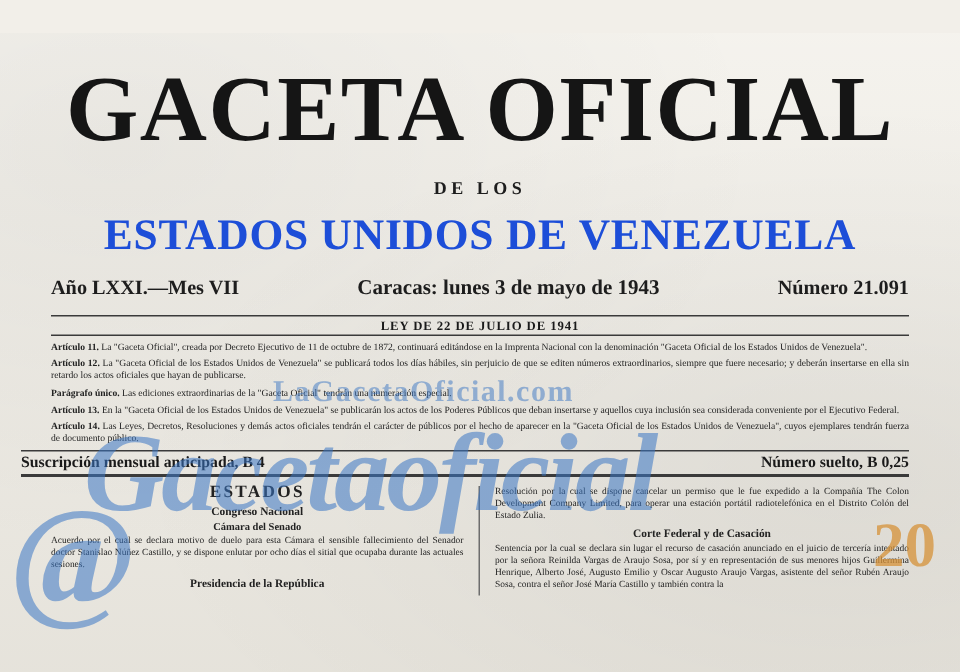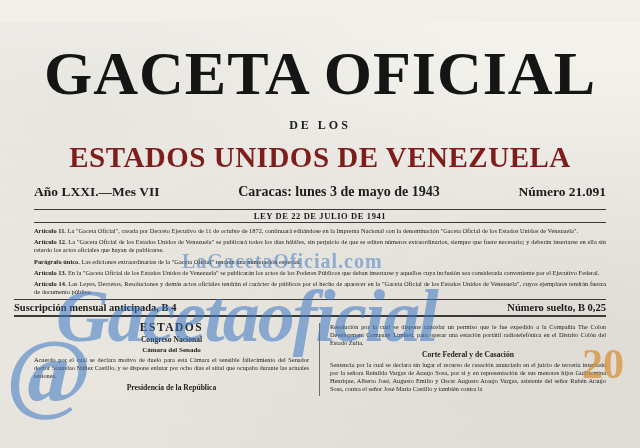--- a/index.html
+++ b/index.html
@@ -78,21 +78,21 @@
     letter-spacing: 3px;
     margin-top: 14px;
     color: #1d1d1d;
   }
   .masthead-sub2 {
     font-family: "Liberation Serif", serif;
     font-weight: bold;
     font-size: 29px;
     letter-spacing: 0.5px;
     margin-top: 8px;
-    color: #7f1d1d;
+    color: #1d4ed8;
     white-space: nowrap;
   }
   
   .issue-line {
     display: flex;
     justify-content: space-between;
     align-items: baseline;
     margin: 10px 34px 0 34px;
     font-size: 13.5px;
     font-weight: bold;

